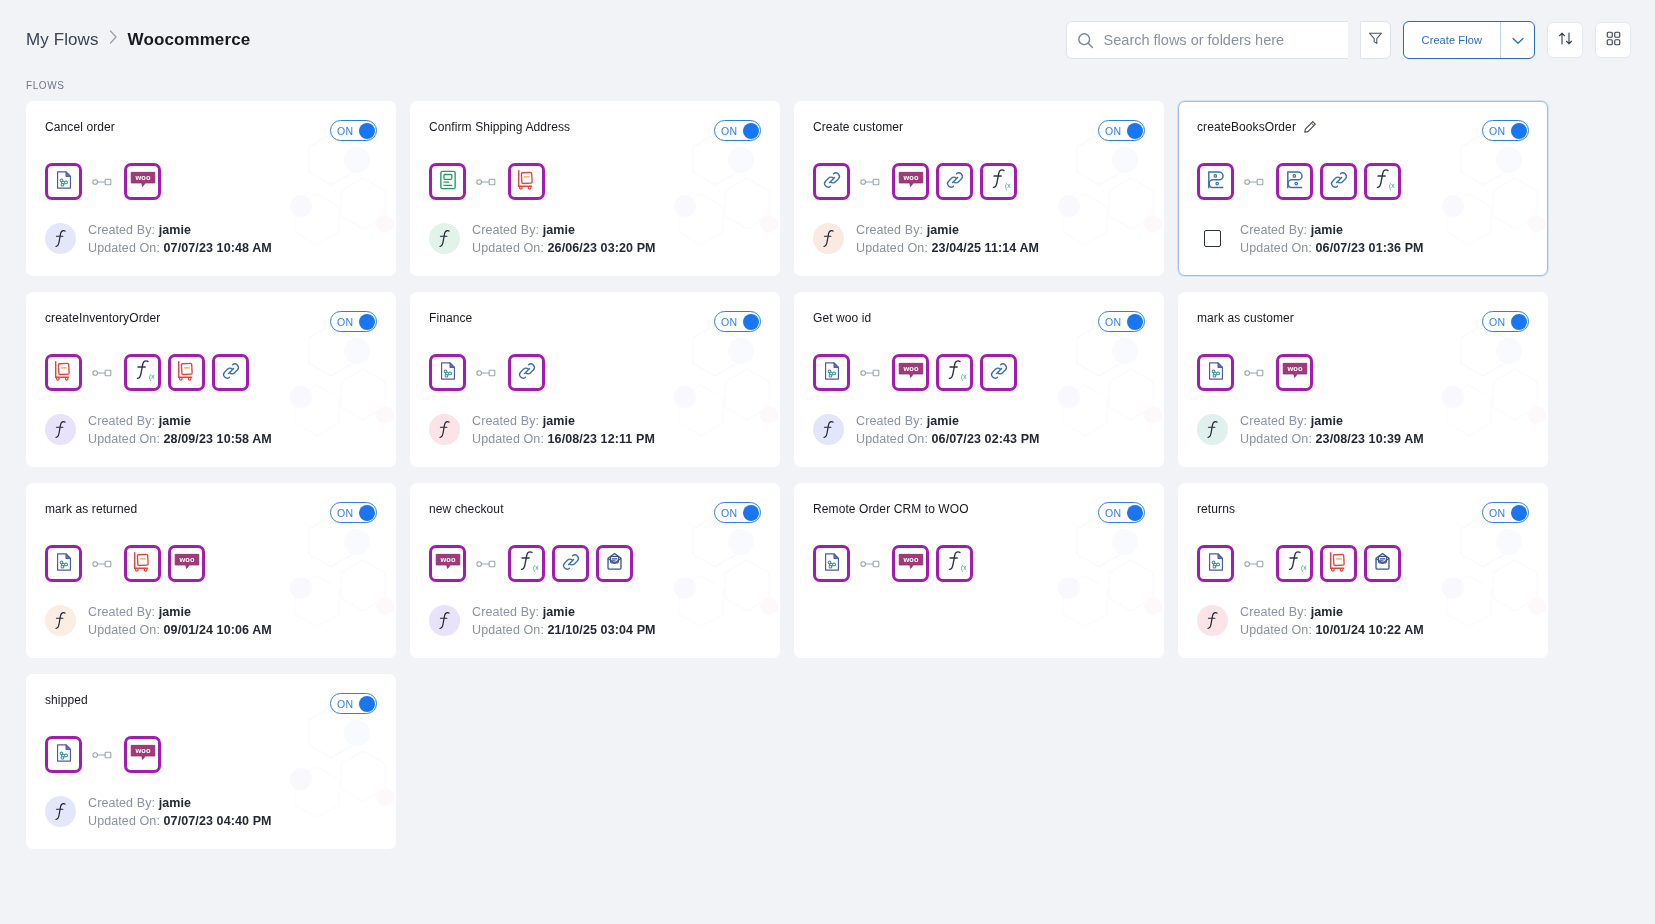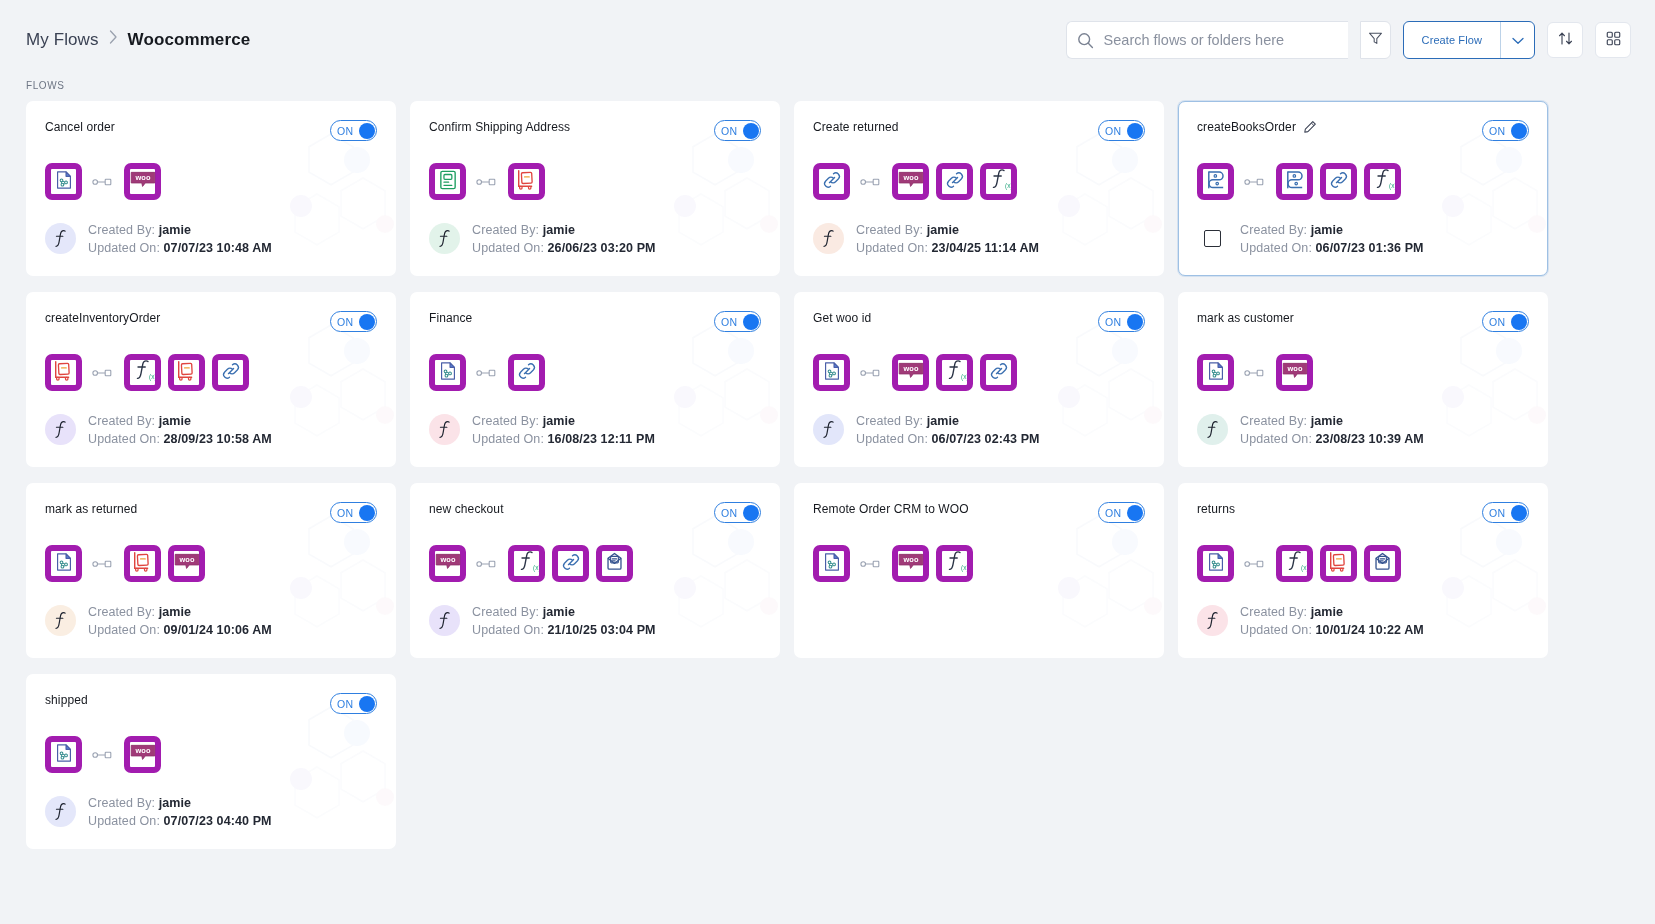--- a/index.html
+++ b/index.html
@@ -154,21 +154,21 @@
 
   
   .apps {
     margin-top: 22px;
     display: flex; align-items: center; gap: 7px;
     position: relative; z-index: 2;
   }
   .app-tile {
     width: 37px; height: 37px;
     background: #fff;
-    border: 6px solid #a21caf;
+    border: 3px solid #a21caf;
     border-radius: 7px;
     display: flex; align-items: center; justify-content: center;
     flex: 0 0 auto;
   }
   .connector { display: flex; align-items: center; margin: 0 3px; flex: 0 0 auto; }
 
   
   .card-foot {
     position: absolute;
     left: 18px; right: 18px; bottom: 18px;
@@ -399,21 +399,21 @@
       <path d="M86 14l22 12.7v25.4L86 64.8 64 52.1V26.7z" stroke="#e7ecf5" stroke-width="1.6"></path>
       <path d="M118 58l22 12.7v25.4L118 108.8 96 96.1V70.7z" stroke="#eef1f7" stroke-width="1.6"></path>
       <path d="M72 74l22 12.7v25.4L72 124.8 50 112.1V86.7z" stroke="#f0f3f8" stroke-width="1.6"></path>
       <circle cx="112" cy="40" r="13" fill="#e3ecfb"></circle>
       <circle cx="56" cy="86" r="11" fill="#e9e6f8"></circle>
       <circle cx="140" cy="104" r="9" fill="#f6eaf0"></circle>
     </g>
   </svg>
       </span>
     <div class="card-head">
-      <div class="card-title">Create returned</div>
+      <div class="card-title">Create customer</div>
 
       <span class="toggle">
         <span class="toggle-text">ON</span>
         <span class="toggle-knob"></span>
       </span>
     </div>
     <div class="apps">
         <span class="app-tile">
        <span><svg width="22" height="22" viewBox="0 0 24 24" fill="none">
         <path d="M13.6 5.2a3.9 3.9 0 015.5 5.5l-3.2 3.2a3.9 3.9 0 01-5.5 0" stroke="#3a6fb0" stroke-width="1.45" stroke-linecap="round"></path>

